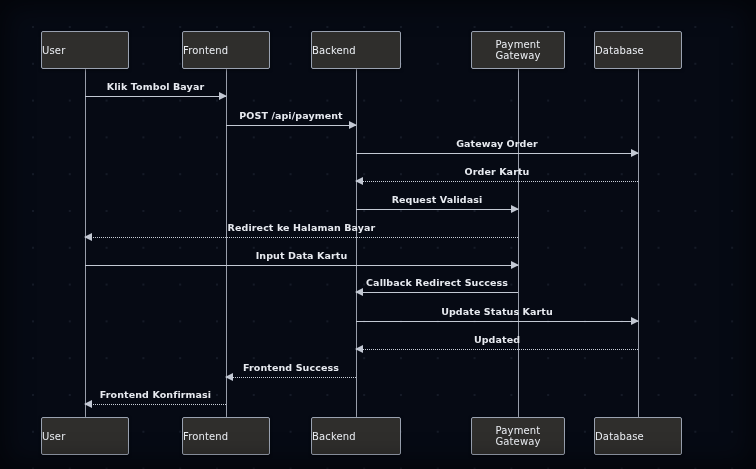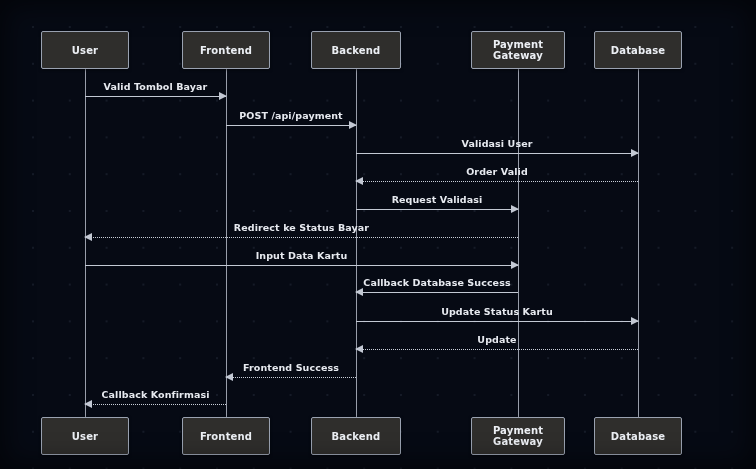--- a/index.html
+++ b/index.html
@@ -29,24 +29,23 @@
   }
 
   .actor-box {
     position: absolute;
     box-sizing: border-box;
     background: #2f2e2c;
     border: 1px solid #9aa2b1;
     border-radius: 2px;
     display: flex;
     align-items: center;
-    justify-content: center;
     color: #eceff4;
     font-size: 10px;
-    font-weight: 700;
+    font-weight: 400;
     letter-spacing: 0.15px;
     text-align: center;
     line-height: 1.1;
     box-shadow: 0 1px 3px rgba(0,0,0,0.5);
   }
 
   .lifeline {
     position: absolute;
     width: 1px;
     background: #b9c0cc;
@@ -104,76 +103,76 @@
       <div class="lifeline" style="left: 85px; top: 69px; height: 348px;"></div>
       <div class="lifeline" style="left: 226px; top: 69px; height: 348px;"></div>
       <div class="lifeline" style="left: 356px; top: 69px; height: 348px;"></div>
       <div class="lifeline" style="left: 518px; top: 69px; height: 348px;"></div>
       <div class="lifeline" style="left: 638px; top: 69px; height: 348px;"></div>
     </div>
   <div id="messages-layer">
       <div class="msg to-right" style="left: 85px; top: 96px; width: 141px;">
         <div class="line" style="width: 141px;"></div>
         <div class="head"></div>
-        <div class="label">Valid Tombol Bayar</div>
+        <div class="label">Klik Tombol Bayar</div>
       </div>
       <div class="msg to-right" style="left: 226px; top: 125px; width: 130px;">
         <div class="line" style="width: 130px;"></div>
         <div class="head"></div>
         <div class="label">POST /api/payment</div>
       </div>
       <div class="msg to-right" style="left: 356px; top: 153px; width: 282px;">
         <div class="line" style="width: 282px;"></div>
         <div class="head"></div>
-        <div class="label">Validasi User</div>
+        <div class="label">Gateway Order</div>
       </div>
       <div class="msg dashed to-left" style="left: 356px; top: 181px; width: 282px;">
         <div class="line" style="width: 282px;"></div>
         <div class="head"></div>
-        <div class="label">Order Valid</div>
+        <div class="label">Order Kartu</div>
       </div>
       <div class="msg to-right" style="left: 356px; top: 209px; width: 162px;">
         <div class="line" style="width: 162px;"></div>
         <div class="head"></div>
         <div class="label">Request Validasi</div>
       </div>
       <div class="msg dashed to-left" style="left: 85px; top: 237px; width: 433px;">
         <div class="line" style="width: 433px;"></div>
         <div class="head"></div>
-        <div class="label">Redirect ke Status Bayar</div>
+        <div class="label">Redirect ke Halaman Bayar</div>
       </div>
       <div class="msg to-right" style="left: 85px; top: 265px; width: 433px;">
         <div class="line" style="width: 433px;"></div>
         <div class="head"></div>
         <div class="label">Input Data Kartu</div>
       </div>
       <div class="msg to-left" style="left: 356px; top: 292px; width: 162px;">
         <div class="line" style="width: 162px;"></div>
         <div class="head"></div>
-        <div class="label">Callback Database Success</div>
+        <div class="label">Callback Redirect Success</div>
       </div>
       <div class="msg to-right" style="left: 356px; top: 321px; width: 282px;">
         <div class="line" style="width: 282px;"></div>
         <div class="head"></div>
         <div class="label">Update Status Kartu</div>
       </div>
       <div class="msg dashed to-left" style="left: 356px; top: 349px; width: 282px;">
         <div class="line" style="width: 282px;"></div>
         <div class="head"></div>
-        <div class="label">Update</div>
+        <div class="label">Updated</div>
       </div>
       <div class="msg dashed to-left" style="left: 226px; top: 377px; width: 130px;">
         <div class="line" style="width: 130px;"></div>
         <div class="head"></div>
         <div class="label">Frontend Success</div>
       </div>
       <div class="msg dashed to-left" style="left: 85px; top: 404px; width: 141px;">
         <div class="line" style="width: 141px;"></div>
         <div class="head"></div>
-        <div class="label">Callback Konfirmasi</div>
+        <div class="label">Frontend Konfirmasi</div>
       </div>
     </div>
   <div id="actors-layer">
       <div class="actor-box" style="left: 41px; top: 31px; width: 88px; height: 38px;">
         <span>User</span>
       </div>
       <div class="actor-box" style="left: 182px; top: 31px; width: 88px; height: 38px;">
         <span>Frontend</span>
       </div>
       <div class="actor-box" style="left: 311px; top: 31px; width: 90px; height: 38px;">

